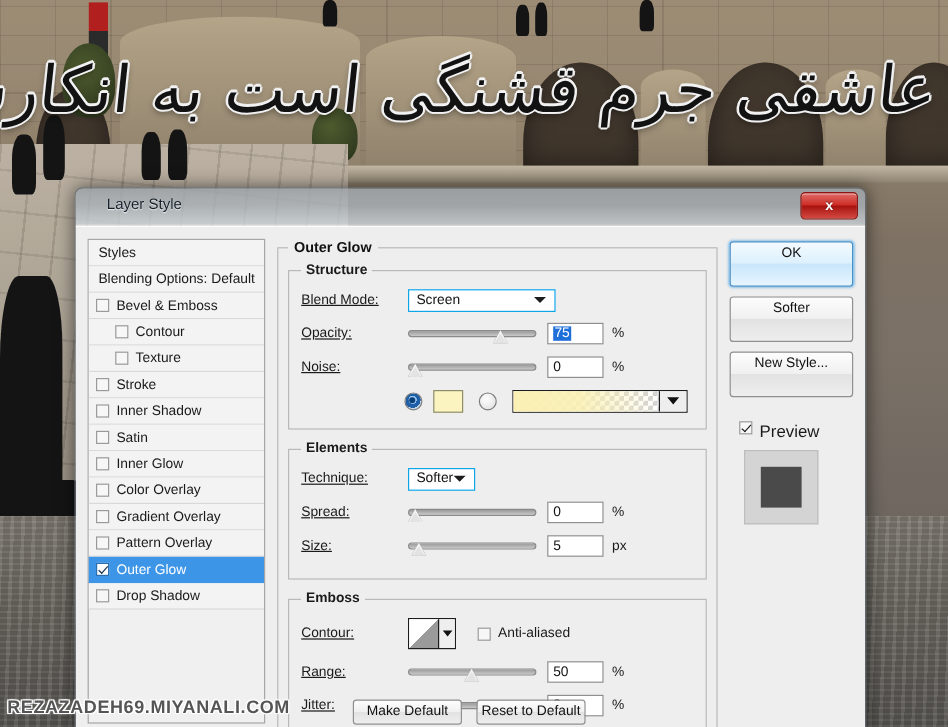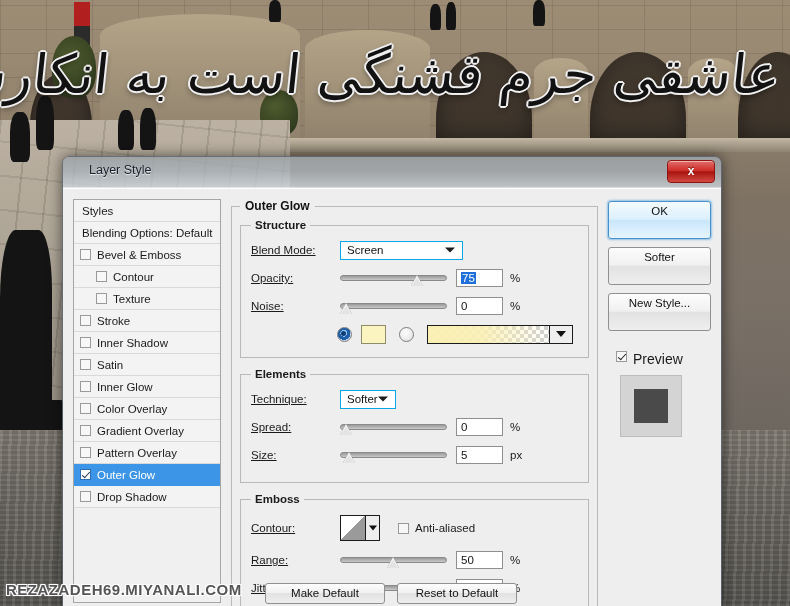--- a/index.html
+++ b/index.html
@@ -180,21 +180,21 @@
     background:linear-gradient(to bottom,#f4fbff,#dcf0fd 48%,#c9e6fb 50%,#e6f5ff);
     box-shadow:0 0 2px 1px rgba(110,180,230,.75);}
   #preview-row{display:flex;align-items:flex-start;margin:20px 0 8px 8px;font-size:14px;color:#1a1a1a;cursor:pointer;}
   #preview-thumb{width:62px;height:62px;margin-left:12px;background:#d4d4d4;border:1px solid #bdbdbd;
     display:flex;align-items:center;justify-content:center;box-sizing:border-box;}
   #preview-inner{width:34px;height:34px;background:#4a4a4a;}
 
   
   #bottom-btns{position:absolute;left:168px;bottom:9px;width:320px;display:flex;
     justify-content:center;gap:12px;}
-  .btn-wide{width:120px;height:21px;border:1px solid #909090;border-radius:3px;
+  .btn-wide{width:91px;height:21px;border:1px solid #909090;border-radius:3px;
     background:linear-gradient(to bottom,#fdfdfd,#f0f0f0 48%,#e2e2e2 50%,#eeeeee);
     font-size:11.5px;color:#101010;text-align:center;line-height:19px;cursor:pointer;box-sizing:border-box;}
 </style>
 </head>
 <body>
 
 <div id="photo">
   <div class="sky"></div>
 
   <div class="bridge"></div>

